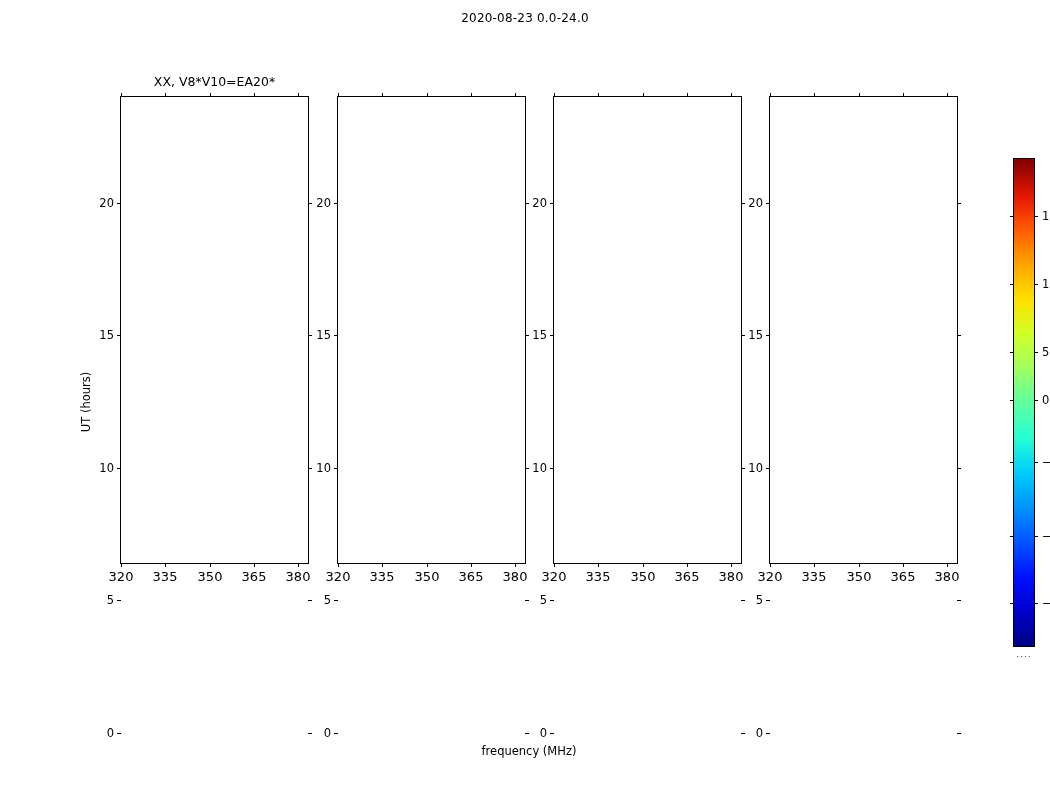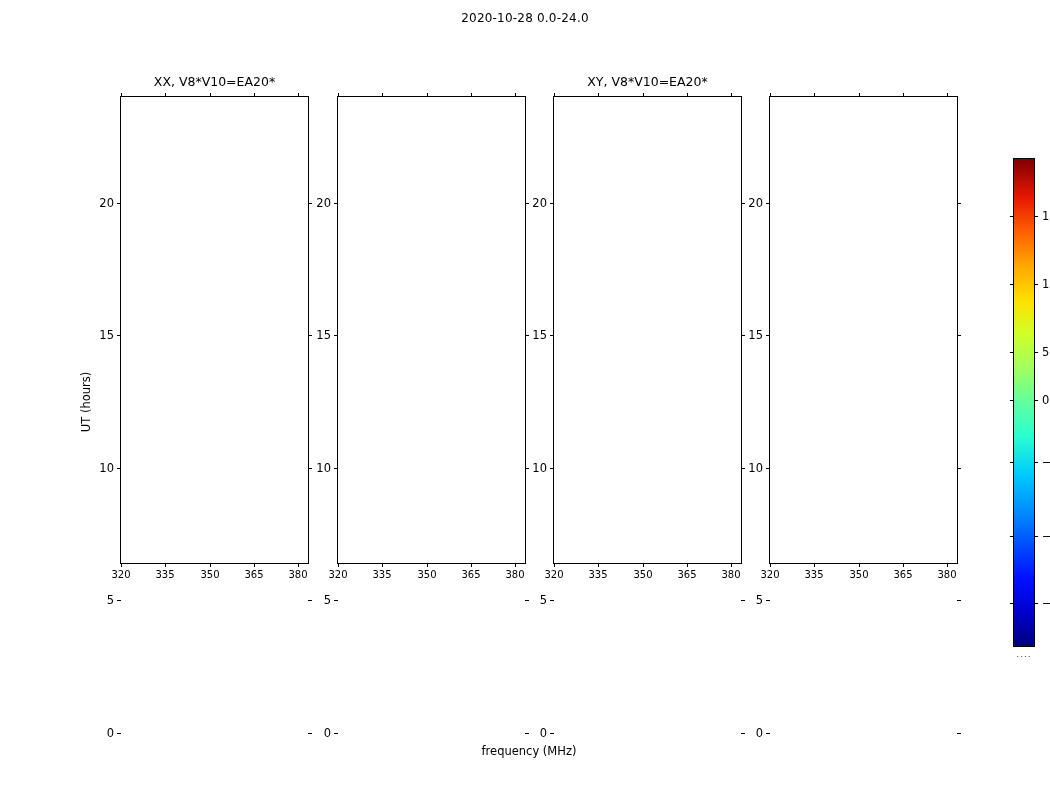--- a/index.html
+++ b/index.html
@@ -87,21 +87,21 @@
   .tick-x-t {
     position: absolute;
     top: -4px;
     width: 1px;
     height: 4px;
     background: #000;
   }
   .tick-x-label {
     position: absolute;
     top: calc(100% + 6px);
-    font-size: 10px;
+    font-size: 13px;
     transform: translateX(-50%);
     white-space: nowrap;
   }
   .ylabel {
     position: absolute;
     left: 86px;
     top: 402px;
     font-size: 11.5px;
     transform: translate(-50%, -50%) rotate(-90deg);
     transform-origin: center center;
@@ -173,21 +173,21 @@
     text-align: center;
     color: #444;
     letter-spacing: 1px;
   }
 </style>
 </head>
 <body>
 
 <div id="figure">
 
-  <div class="suptitle">2020-10-28 0.0-24.0</div>
+  <div class="suptitle">2020-08-23 0.0-24.0</div>
 
   <div class="panel" style="left:120px; width:189px;">
     <div class="ptitle">XX, V8*V10=EA20*</div>
     <div class="axes">
       <div class="tick-y" style="top:636px;"></div>
         <div class="tick-y-r" style="top:636px;"></div>
       <div class="tick-y-label" style="top:636px;">0</div>
       <div class="tick-y" style="top:503px;"></div>
         <div class="tick-y-r" style="top:503px;"></div>
       <div class="tick-y-label" style="top:503px;">5</div>
@@ -249,21 +249,20 @@
       <div class="tick-x" style="left:133px;"></div>
         <div class="tick-x-t" style="left:133px;"></div>
       <div class="tick-x-label" style="left:133px;">365</div>
       <div class="tick-x" style="left:177px;"></div>
         <div class="tick-x-t" style="left:177px;"></div>
       <div class="tick-x-label" style="left:177px;">380</div>
     </div>
   </div>
 
   <div class="panel" style="left:553px; width:189px;">
-    <div class="ptitle">XY, V8*V10=EA20*</div>
     <div class="axes">
       <div class="tick-y" style="top:636px;"></div>
         <div class="tick-y-r" style="top:636px;"></div>
       <div class="tick-y-label" style="top:636px;">0</div>
       <div class="tick-y" style="top:503px;"></div>
         <div class="tick-y-r" style="top:503px;"></div>
       <div class="tick-y-label" style="top:503px;">5</div>
       <div class="tick-y" style="top:371px;"></div>
         <div class="tick-y-r" style="top:371px;"></div>
       <div class="tick-y-label" style="top:371px;">10</div>

